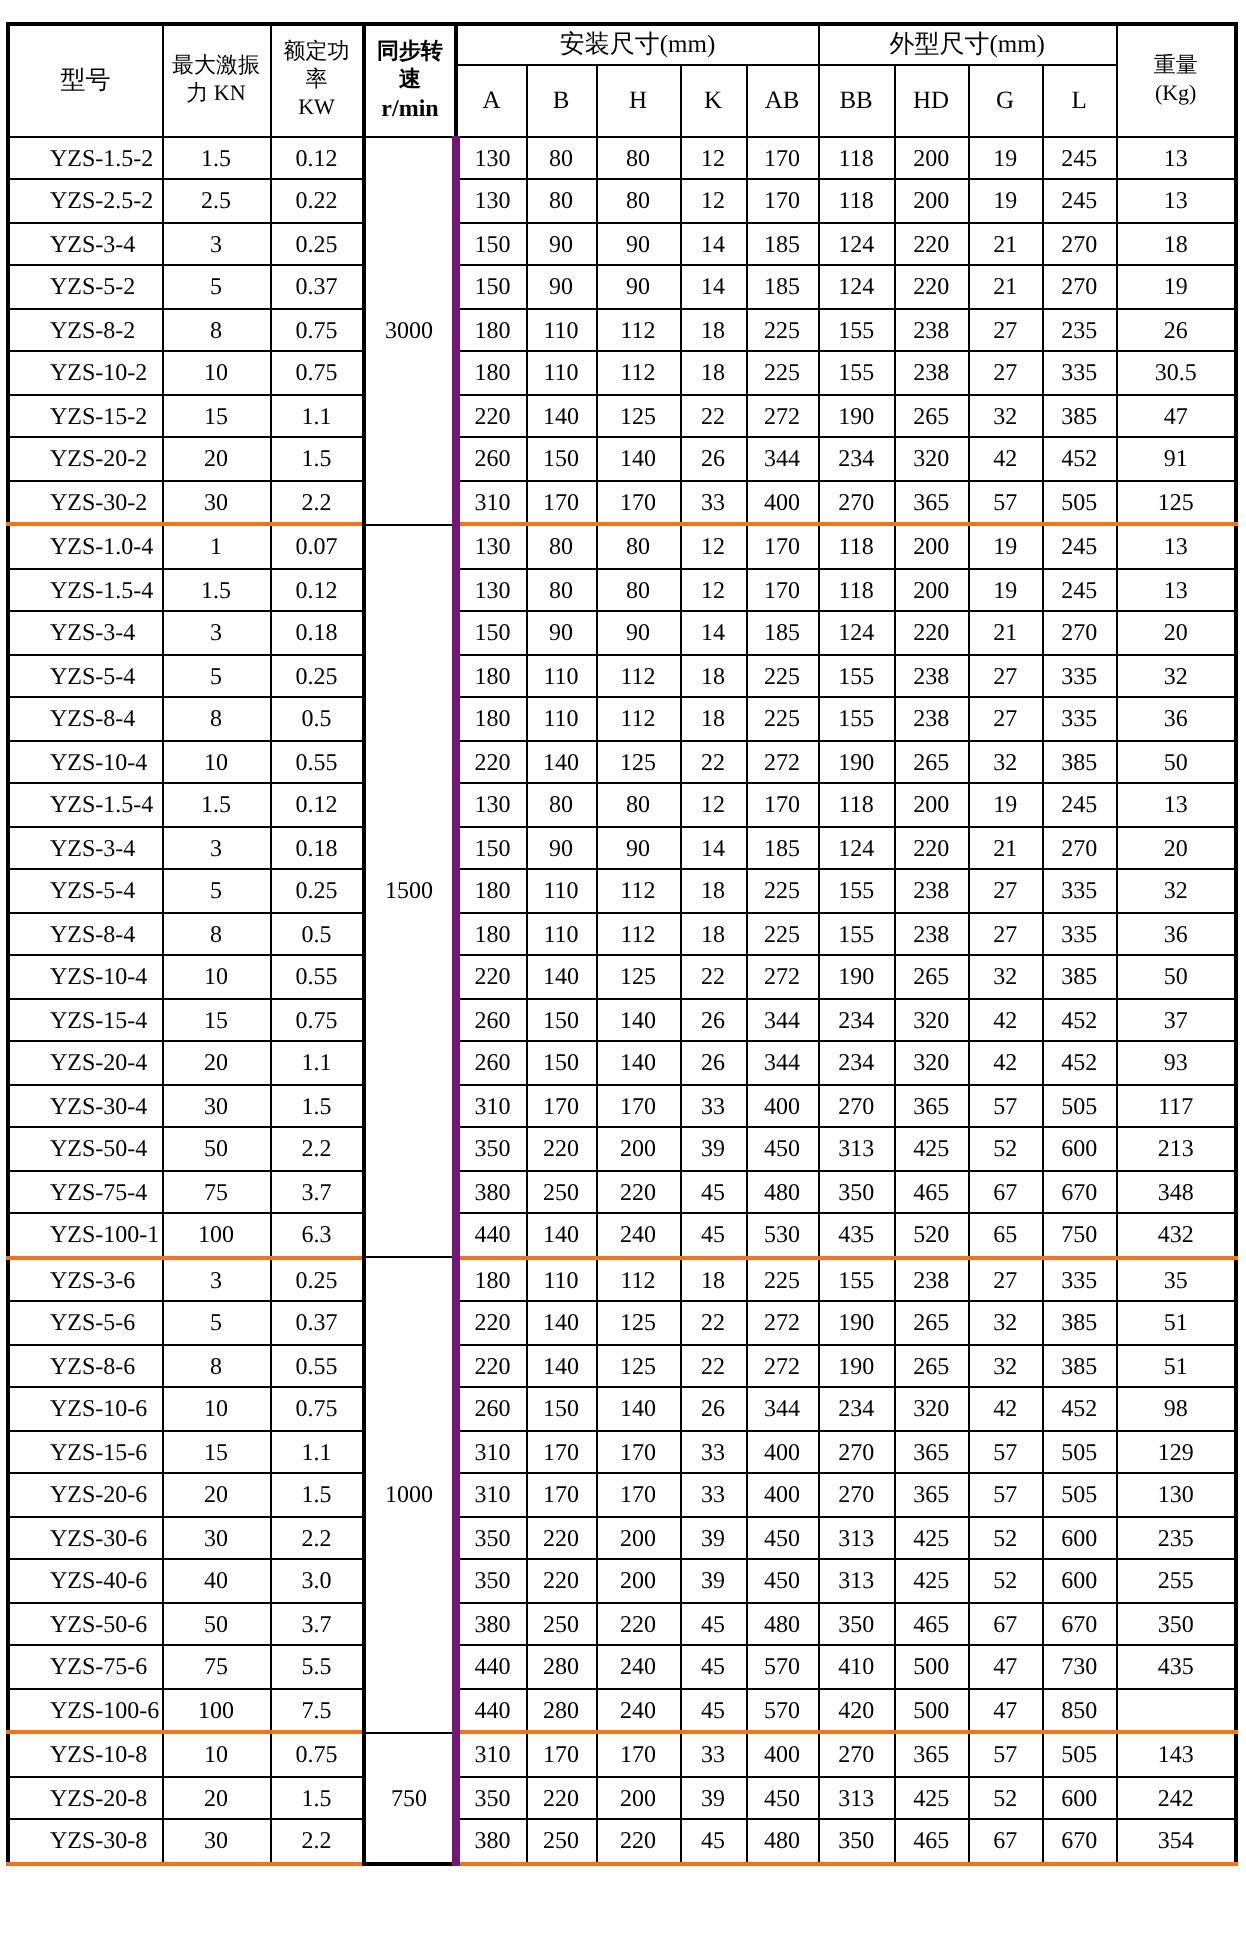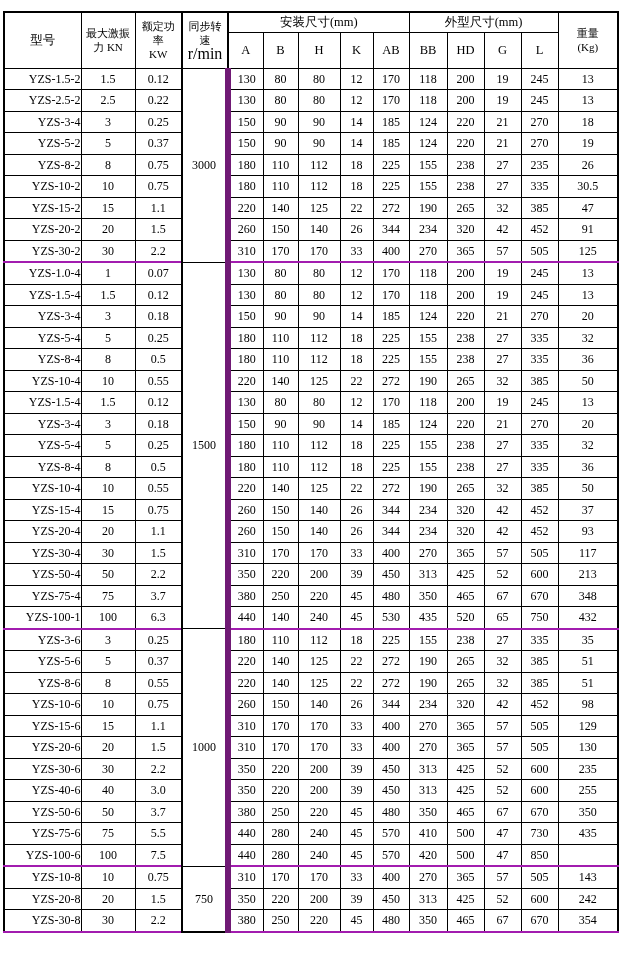--- a/index.html
+++ b/index.html
@@ -13,25 +13,25 @@
   }
   table.spec td, table.spec th {
     border: 1px solid #000;
     text-align: center; vertical-align: middle;
     font-size: 12px; font-weight: normal;
     padding: 0; line-height: 14px;
     overflow: hidden; white-space: nowrap;
   }
   table.spec th { font-size: 12.5px; }
   table.spec th .sub { display: block; font-size: 11px; }
-  table.spec th .tiny { display: block; font-size: 16px; }
+  table.spec th .tiny { display: block; font-size: 12px; }
   table.spec tr.drow td { height: 20.5px; }
-  table.spec td.model { text-align: right; padding-left: 3px; }
-  table.spec td.speed { border-left: 2px solid #000; border-right: 6px solid #701a75; }
-  table.spec tr.grp-end td { border-bottom: 2px solid #a21caf; }
+  table.spec td.model { text-align: left; padding-left: 20px; }
+  table.spec td.speed { border-left: 2px solid #000; border-right: 4px solid #701a75; }
+  table.spec tr.grp-end td { border-bottom: 2px solid #f97316; }
   .h1 { height: 20px; }
   .h2 { height: 36px; }
 </style>
 </head>
 <body>
 
 <table class="spec">
   <colgroup>
     <col style="width:77px">
       <col style="width:54px">
@@ -53,21 +53,21 @@
       <th rowspan="2"><span>型号</span></th>
       <th rowspan="2">
         <span class="sub">最大激振</span>
         <span class="sub">力 KN</span>
       </th>
       <th rowspan="2">
         <span class="sub">额定功</span>
         <span class="sub">率</span>
         <span class="sub">KW</span>
       </th>
-      <th rowspan="2" style="border-left:2px solid #000;border-right:2px solid #000;">
+      <th rowspan="2" style="border-left:2px solid #000;border-right:2px solid #000;font-weight:bold;">
         <span class="sub">同步转</span>
         <span class="sub">速</span>
         <span class="tiny">r/min</span>
       </th>
       <th colspan="5"><span>安装尺寸(mm)</span></th>
       <th colspan="4"><span>外型尺寸(mm)</span></th>
       <th rowspan="2">
         <span class="sub">重量</span>
         <span class="sub">(Kg)</span>
       </th>

